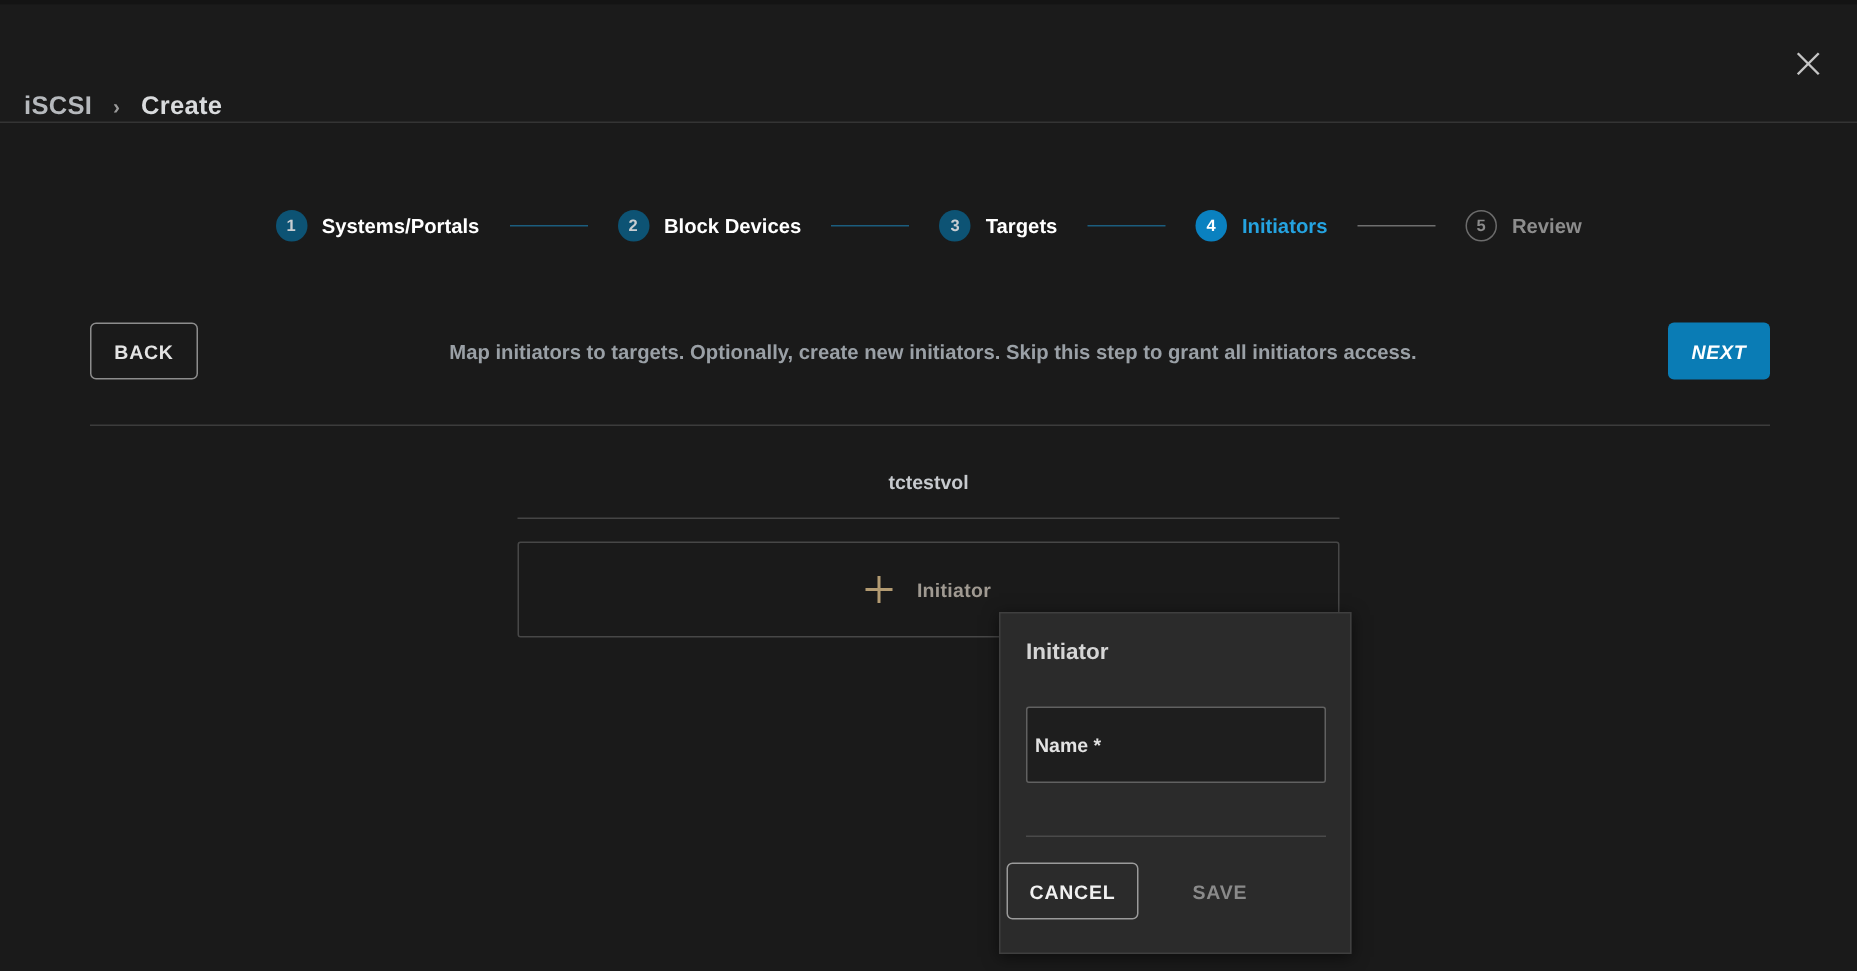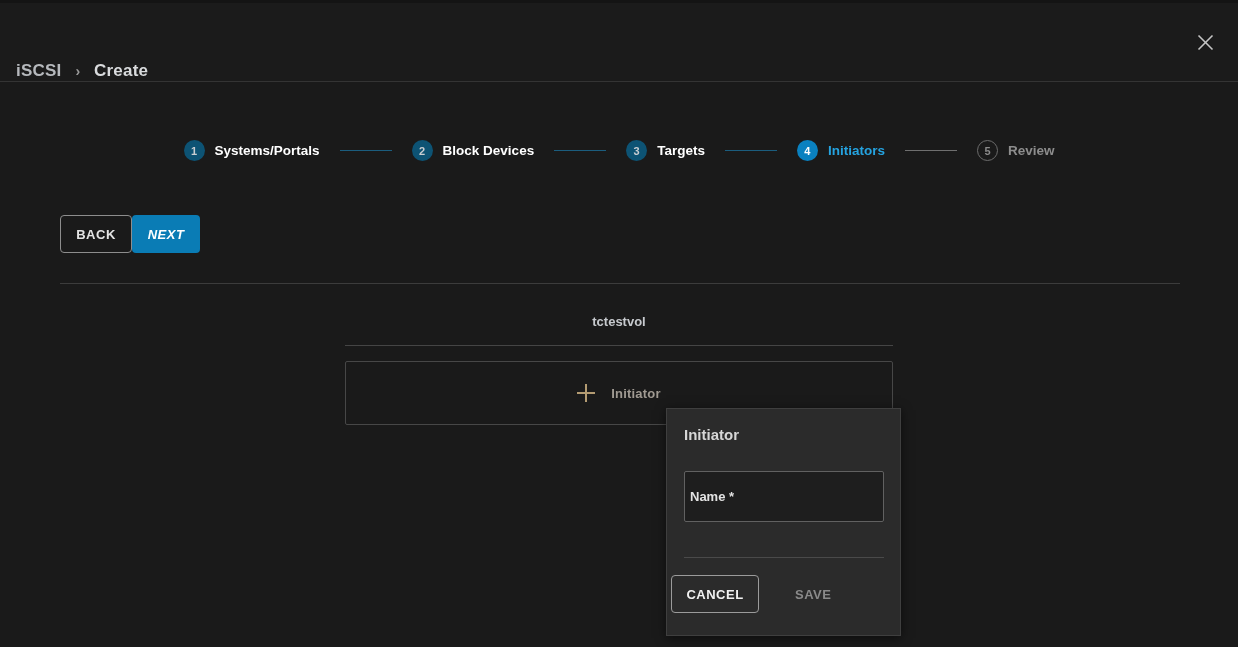--- a/index.html
+++ b/index.html
@@ -358,20 +358,21 @@
     </div>
     <span class="step-line gray"></span>
     <div class="step todo">
       <span class="step-circle">5</span>
       <span class="step-label">Review</span>
     </div>
   </div>
 
   <div class="toolbar">
     <button class="btn-back">BACK</button>
+    <div class="toolbar-desc">Map initiators to targets. Optionally, create new initiators. Skip this step to grant all initiators access.</div>
     <button class="btn-next">NEXT</button>
   </div>
   <div class="toolbar-divider"></div>
 
   <div class="content">
     <div class="target-col">
       <div class="target-name">tctestvol</div>
       <div class="col-divider"></div>
       <div class="add-box">
         <span class="plus-icon"></span>

